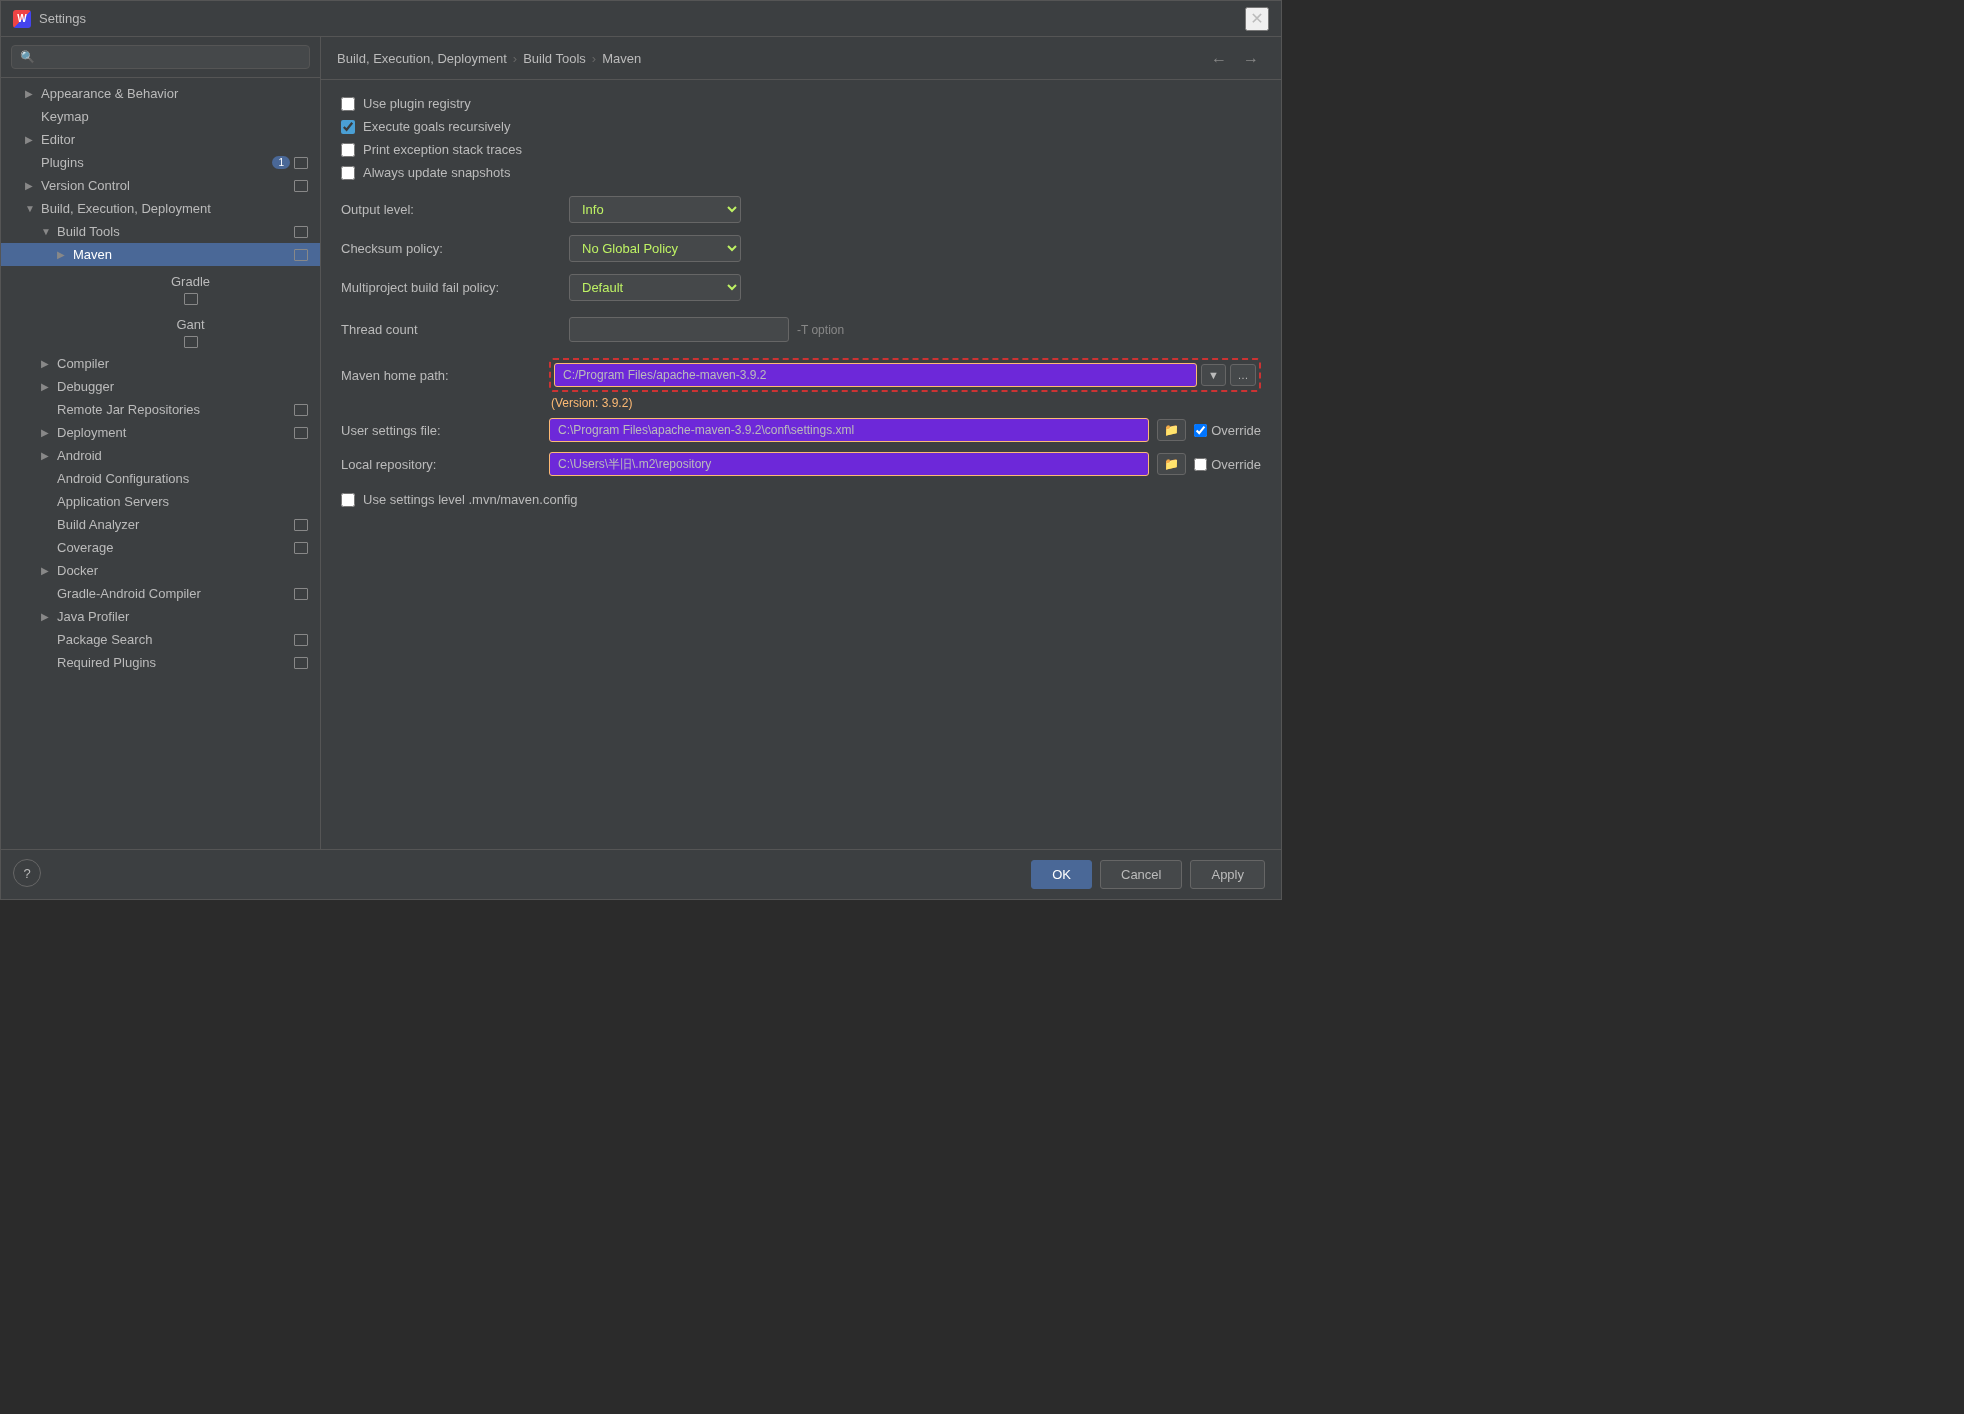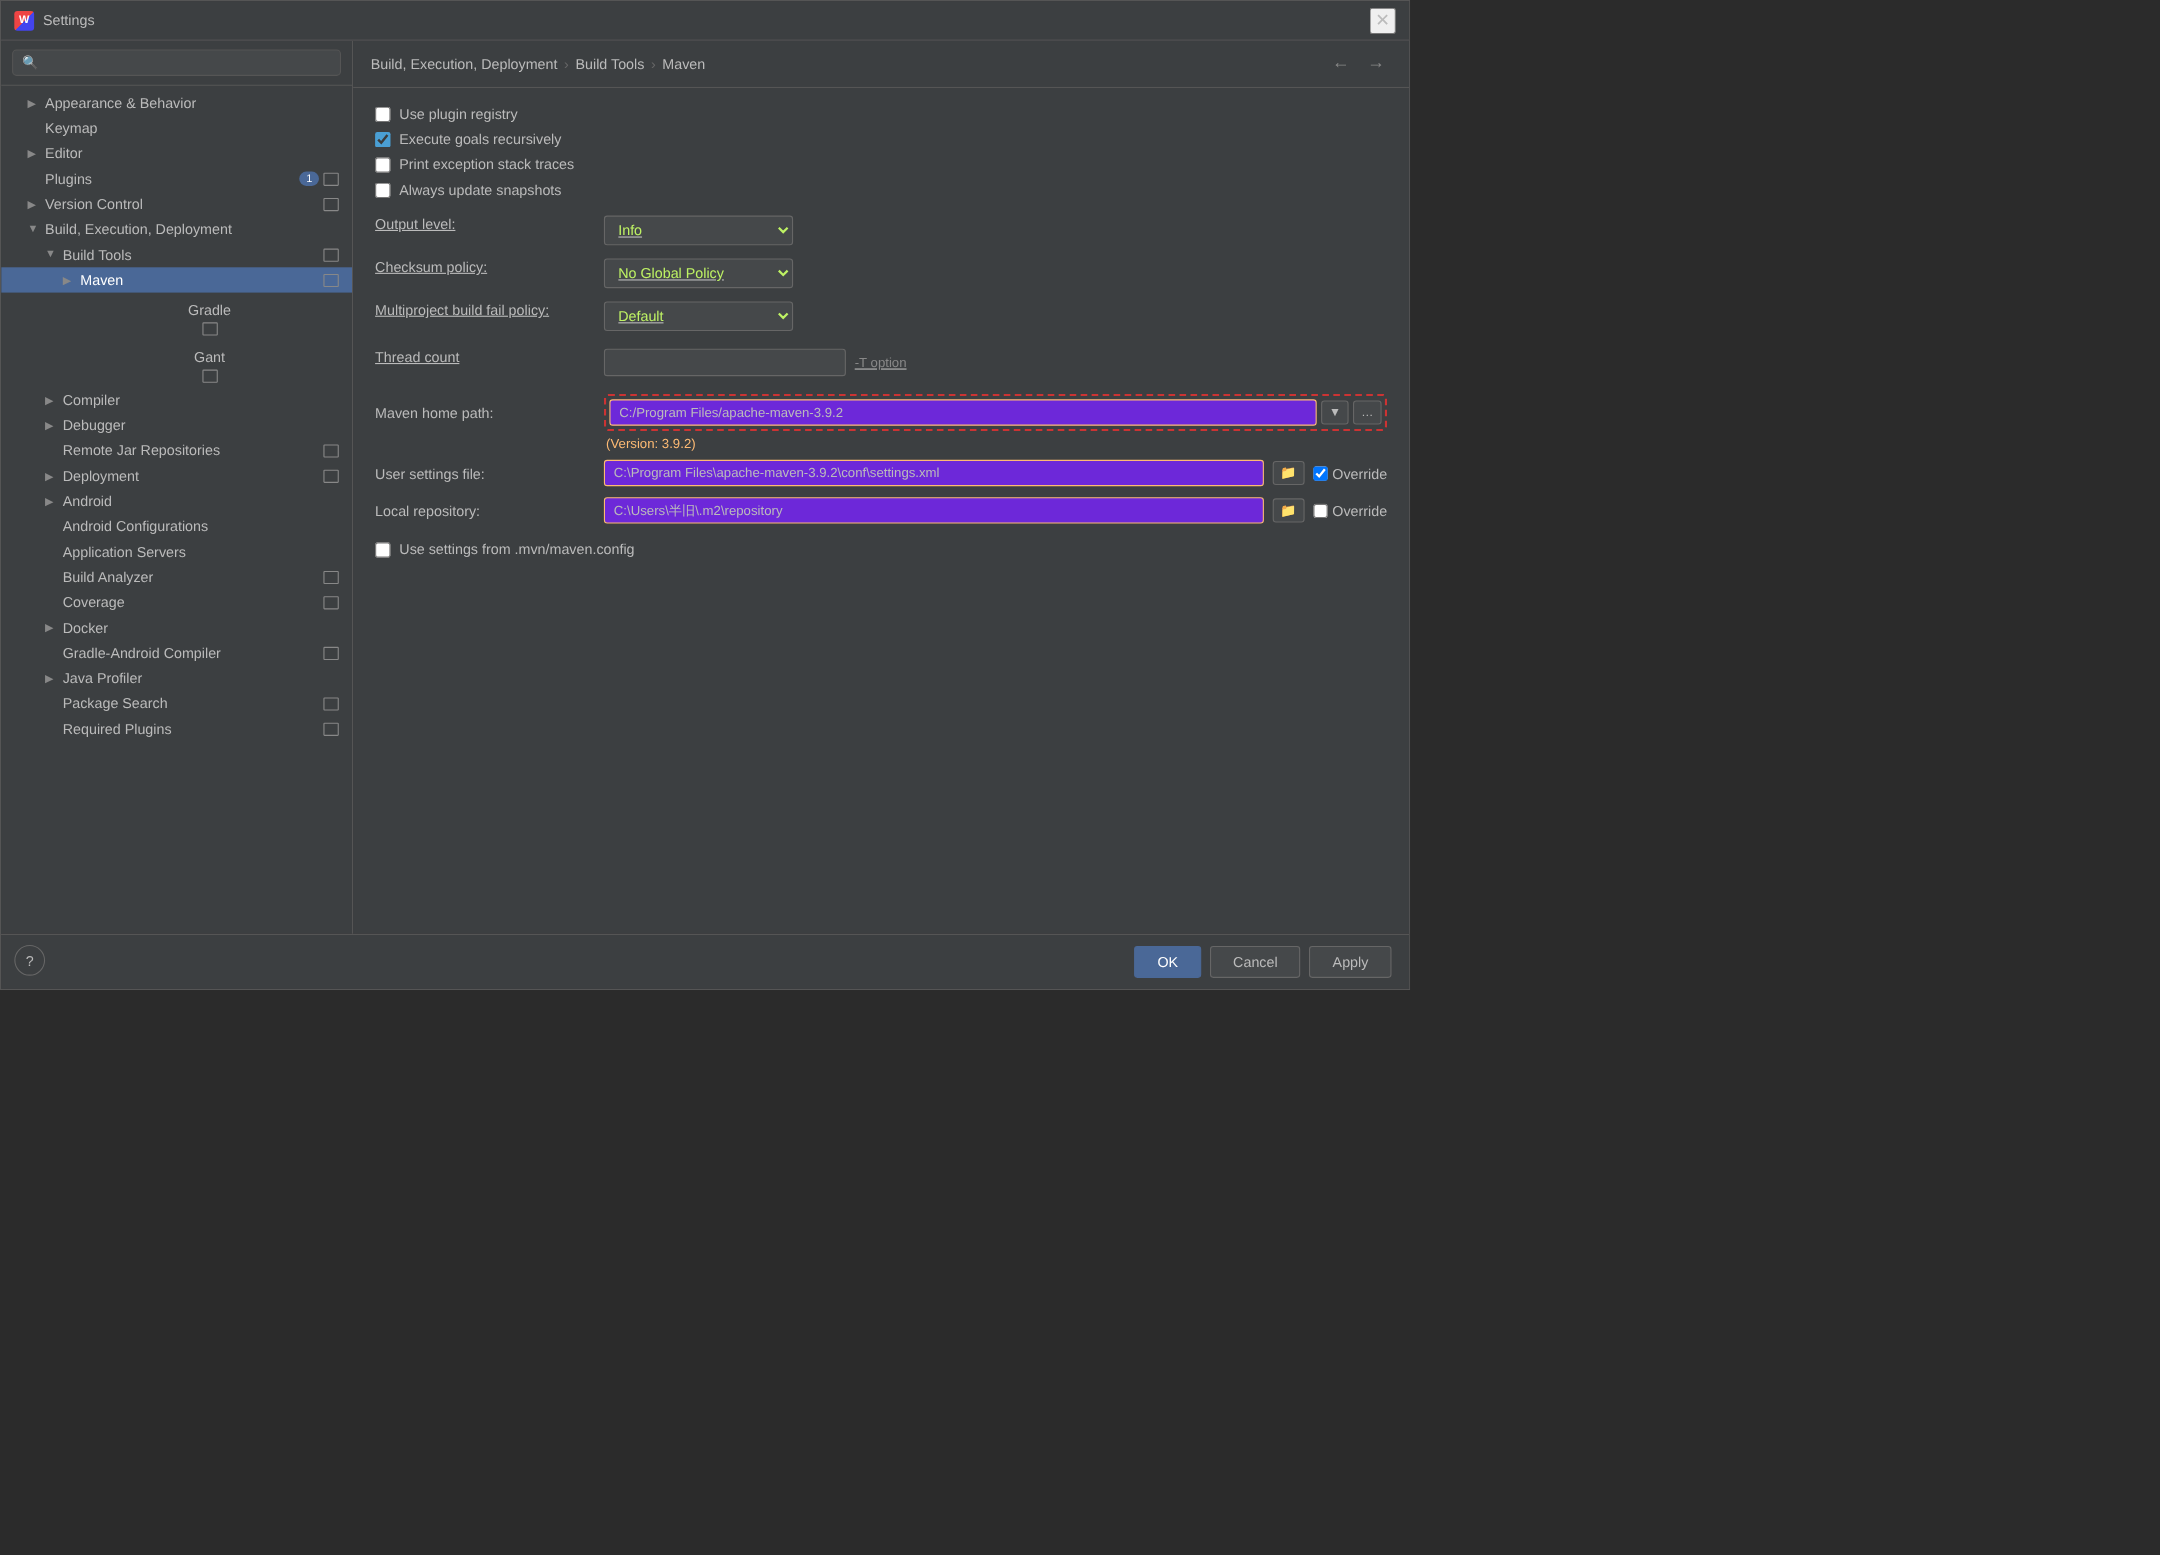--- a/index.html
+++ b/index.html
@@ -221,24 +221,23 @@
       accent-color: #4a9fd4;
     }
 
     .checkbox-label {
       color: #bbbbbb;
       font-size: 13px;
     }
 
     .form-row {
       display: flex;
-      align-items: flex-start;
+      align-items: center;
       margin-bottom: 12px;
-      gap: 8px;
-      text-decoration: underline;
+      gap: 28px;
     }
 
     .form-label {
       color: #bbbbbb;
       font-size: 13px;
       width: 200px;
       flex-shrink: 0;
     }
 
     .form-control-wrap {
@@ -638,21 +637,21 @@
           <input class="path-input" type="text" value="C:\Users\半旧\.m2\repository" style="flex: 1 1 0%;">
           <button class="folder-btn">📁</button>
           <div class="override-checkbox">
             <input type="checkbox" id="cb-override-local" style="">
             <label for="cb-override-local">Override</label>
           </div>
         </div>
 
         <div class="checkbox-row">
           <input type="checkbox" id="cb-mvn-settings" style="">
-          <label class="checkbox-label" for="cb-mvn-settings">Use settings from .mvn/maven.config</label>
+          <label class="checkbox-label" for="cb-mvn-settings">Use settings level .mvn/maven.config</label>
         </div>
 
       </div>
     </div>
   </div>
 
   <div class="bottom-bar" style="position:relative;">
     <button class="help-btn">?</button>
     <button class="btn btn-primary">OK</button>
     <button class="btn">Cancel</button>

